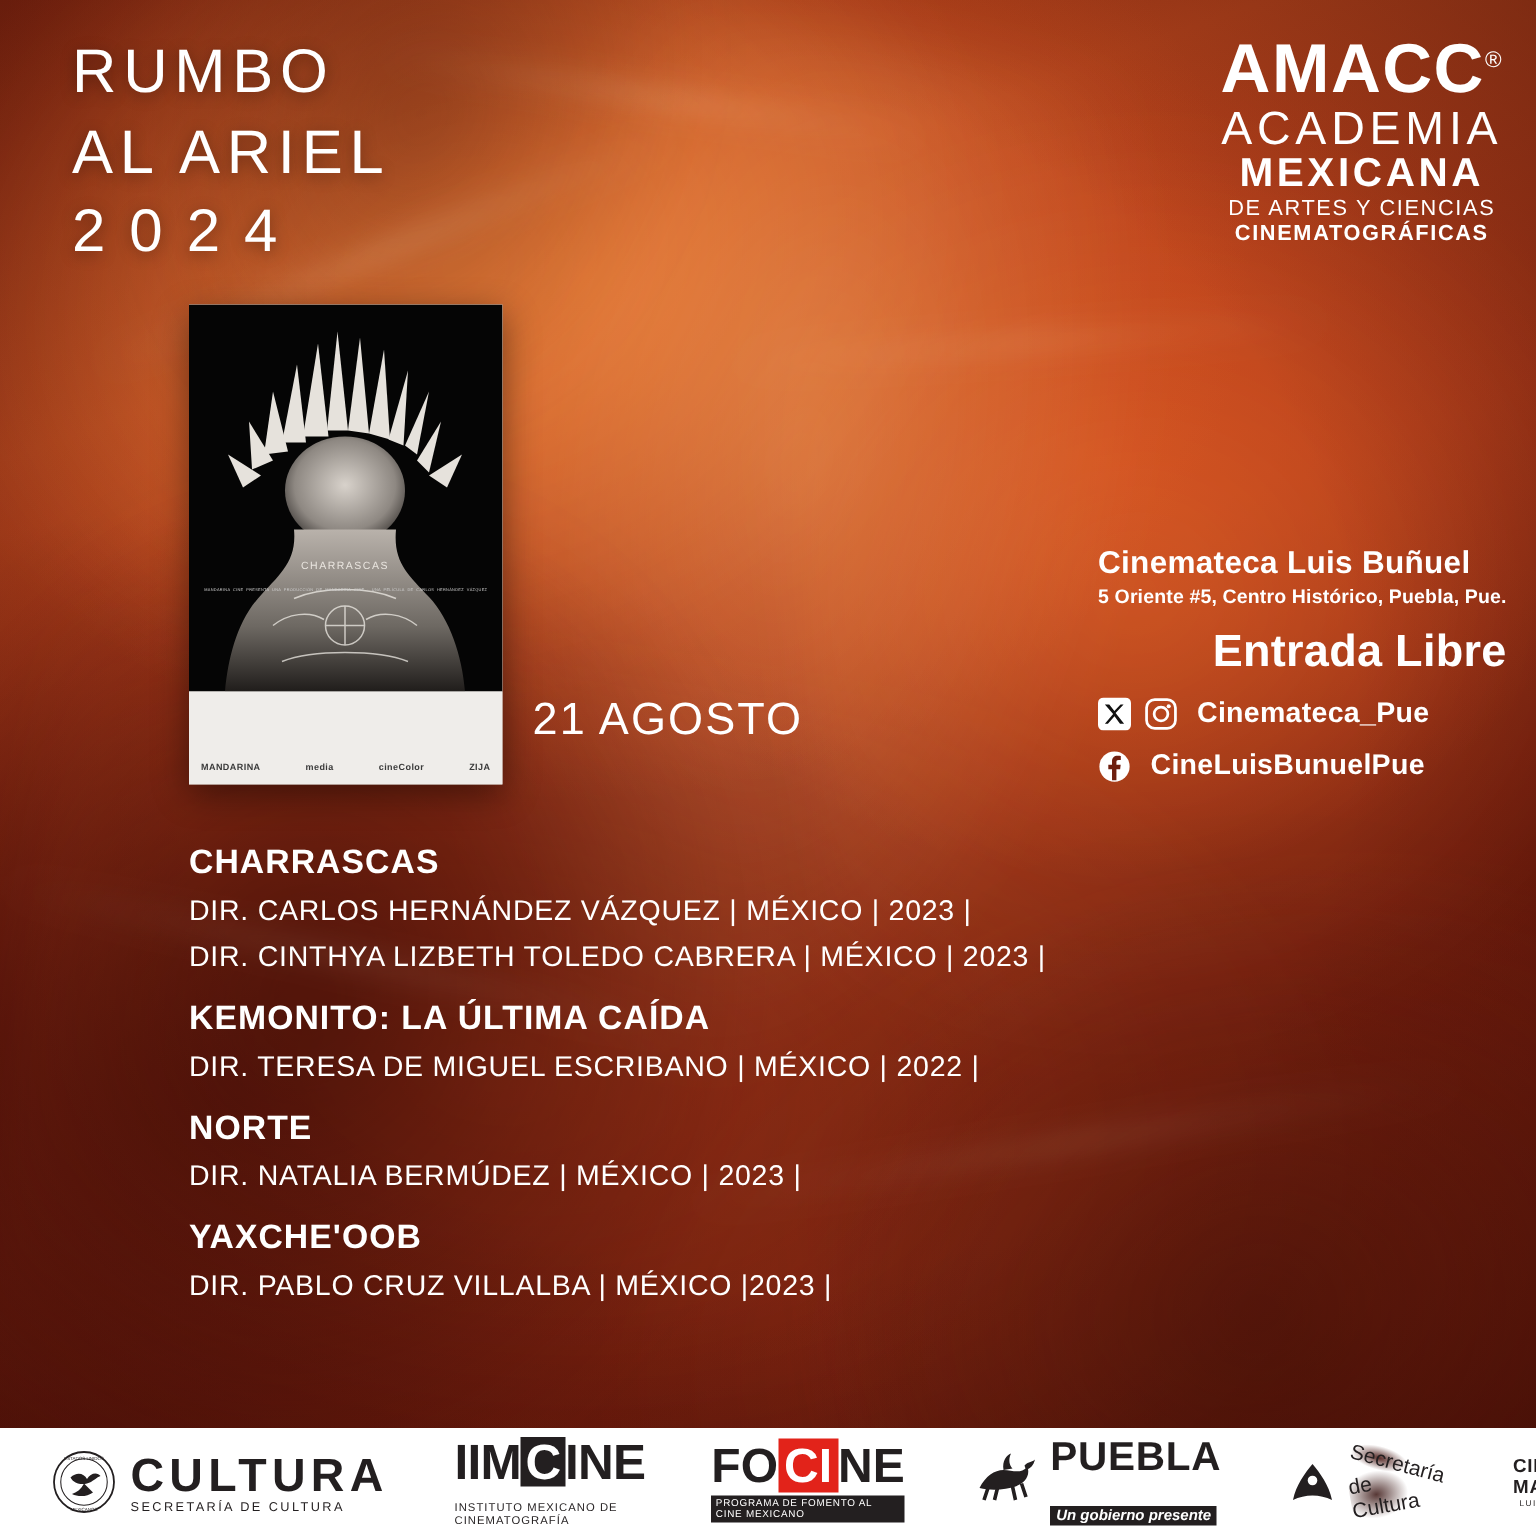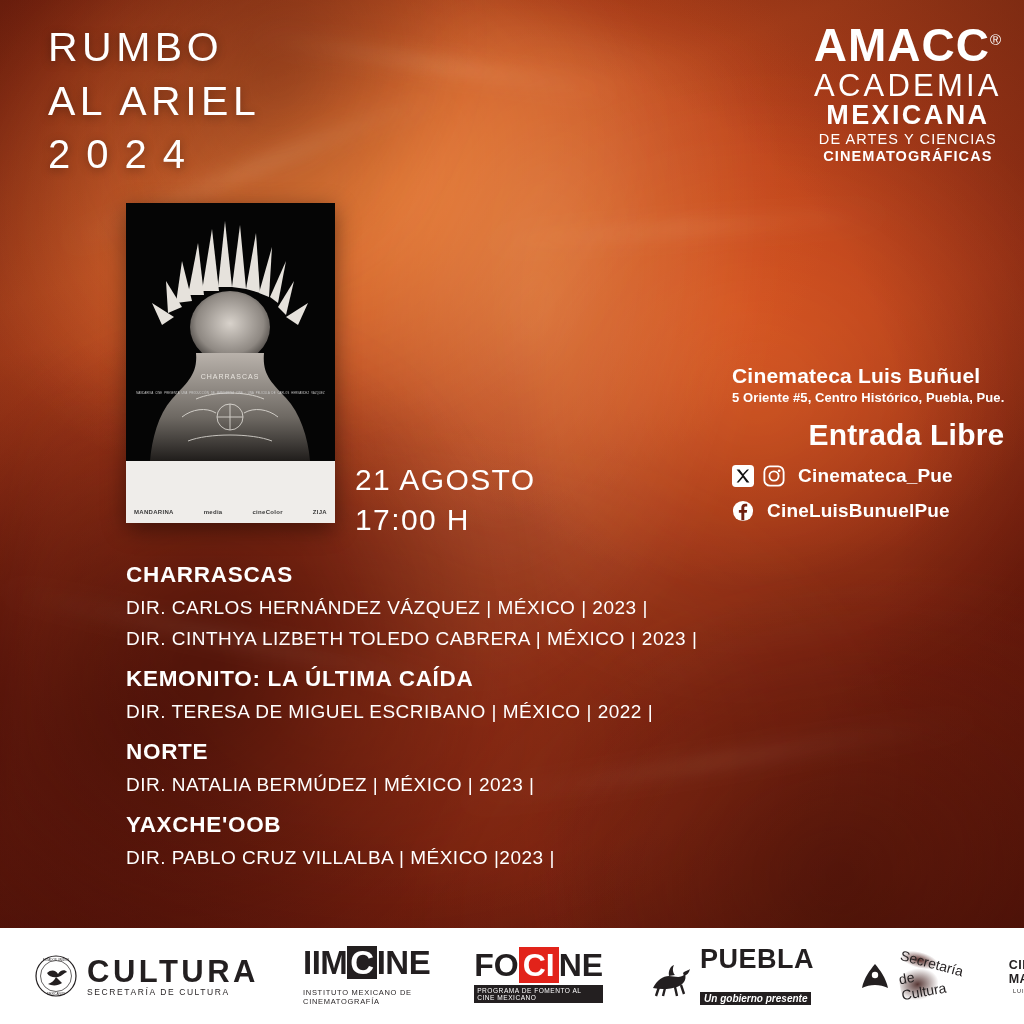--- a/index.html
+++ b/index.html
@@ -143,41 +143,41 @@
     margin-top:16px;
   }
   .film-title:first-child { margin-top:0; }
   .film-meta {
     font-size:19px; font-weight:400; letter-spacing:.5px; text-transform:uppercase;
     margin-top:9px;
   }
 
   
   .footer {
-    position:absolute; left:0; right:0; bottom:0; height:96px;
+    position:absolute; left:0; right:0; bottom:0; height:72px;
     background:#ffffff;
     display:flex; align-items:center; gap:0px; padding:0 34px;
     color:#231f20;
   }
   .fl { display:flex; align-items:center; }
   .fsep { width:1px; height:44px; background:#c9c9c9; margin:0 22px; }
 
   .eagle { width:44px; height:46px; margin-right:9px; position:relative; }
   .cultura .c1 { font-size:31px; font-weight:bold; letter-spacing:3.5px; line-height:1; }
   .cultura .c2 { font-size:8.5px; letter-spacing:1.6px; margin-top:0; }
 
   .imcine .i1 { font-size:33px; font-weight:bold; letter-spacing:-.5px; line-height:1; display:flex; align-items:center;}
   .imcine .i1 .sq { background:#231f20; color:#fff; padding:0 3px; }
   .imcine .i2 { font-size:7.5px; letter-spacing:.7px; margin-top:9px; }
 
   .focine .fo1 { font-size:32px; font-weight:bold; letter-spacing:0; line-height:1; }
   .focine .fo1 .red { background:#e2231a; color:#fff; padding:0 4px; }
   .focine .fo2 { font-size:6.6px; letter-spacing:.5px; margin-top:4px; background:#231f20; color:#fff; padding:2px 3px; }
 
-  .puebla { display:flex; align-items:center; }
+  .puebla { display:flex; align-items:flex-start; }
   .puebla .horse { width:46px; height:44px; margin-right:7px; }
   .puebla .p1 { font-size:27px; font-weight:bold; letter-spacing:.5px; line-height:1; }
   .puebla .p2 { font-size:10px; font-style:italic; font-weight:bold; margin-top:19px; background:#231f20; color:#fff; padding:1px 4px; display:inline-block;}
 
   .seccult { display:flex; align-items:center; }
   .seccult .glyph { width:34px; height:36px; margin-right:8px; }
   .seccult .s1 { font-size:14px; line-height:1.15; }
   .seccult .s2 { font-size:14px; line-height:1.15; }
 
   .cinemateca { text-align:center; }
@@ -273,21 +273,20 @@
       <span>MANDARINA</span>
       <span>media</span>
       <span>cineColor</span>
       <span>ZIJA</span>
     </div>
   </div>
 
 
   <div class="date">
     <div>21 AGOSTO</div>
-    <div>17:00 h</div>
   </div>
 
   <div class="venue">
     <div class="vname">Cinemateca Luis Buñuel</div>
     <div class="vaddr">5 Oriente #5, Centro Histórico, Puebla, Pue.</div>
     <div class="vfree">Entrada Libre</div>
 
     <div class="soc">
       <svg class="ic" viewBox="0 0 24 24">
         <rect x="0" y="0" width="24" height="24" rx="4" fill="#fff"></rect>

